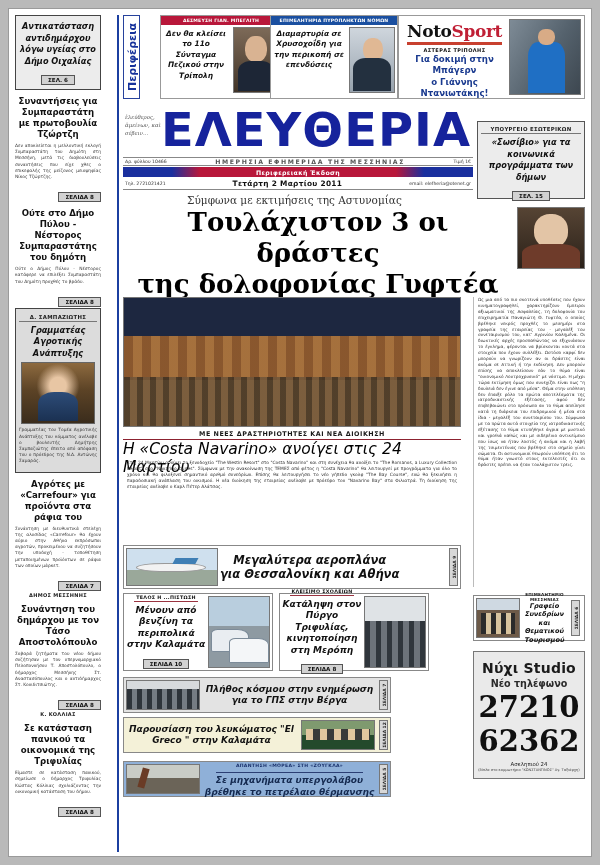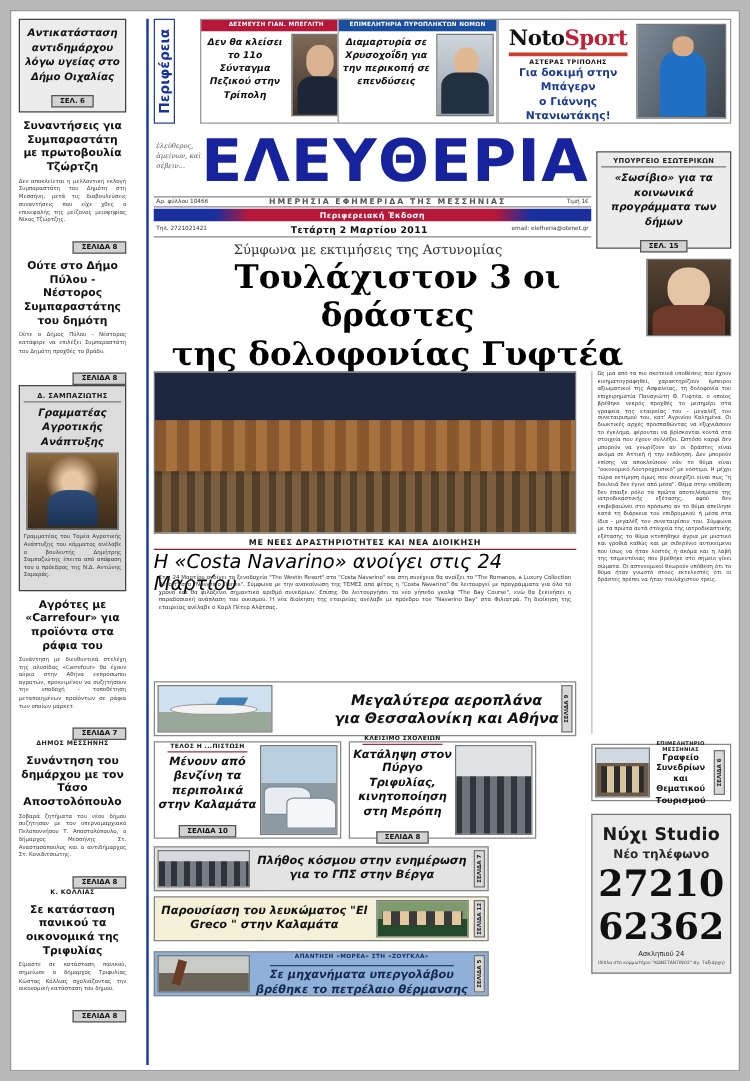--- a/index.html
+++ b/index.html
@@ -249,21 +249,21 @@
   }
   .air-img::before {
     content:""; position:absolute; left:10%; top:38%; width:76%; height:20%;
     background:#f2f2f2; border-radius:50%/60%; border:1px solid #999;
   }
   .air-img::after {
     content:""; position:absolute; left:52%; top:24%; width:26%; height:16%;
     background:#3f7fb5; transform: skewX(-28deg);
   }
   .air-txt {
-    flex: 1; display:flex; align-items:center; justify-content:flex-end; text-align:center;
+    flex: 1; display:flex; align-items:center; justify-content:flex-start; text-align:center;
     font-weight: bold; font-style: italic; font-size: 11.5px; line-height: 14px; color: #111;
   }
   .vpage {
     width: 9px; margin: 2px; background: #d8d8d8; border: 1px solid #777;
     position: relative;
   }
   .vpage span {
     position:absolute; left:50%; top:50%; transform: translate(-50%,-50%) rotate(-90deg);
     white-space: nowrap; font-size: 4.4px; font-weight: bold; color: #222;
   }
@@ -322,21 +322,21 @@
   .r-low { position: absolute; right: 0; top: 298px; width: 112px; }
   .r-low-ban { height: 46px; border: 1px solid #888; display:flex; padding:2px; background:#fff; }
   .r-low-img { width: 44px; border:1px solid #777; position:relative; overflow:hidden;
                background: linear-gradient(#cfd9e2 0 30%, #6d5a48 30% 100%); }
   .r-low-img::after {
     content:""; position:absolute; left:10%; top:36%; width:80%; height:56%;
     background: repeating-linear-gradient(90deg,#2b2b2b 0 5px,#d8c49f 5px 10px);
   }
   .r-low-txtwrap { flex:1; text-align:center; display:flex; flex-direction:column; justify-content:center; }
   .r-low-k { font-size:4.2px; font-weight:bold; color:#222; letter-spacing:.2px; }
-  .r-low-t { font-size:6.6px; line-height:8.4px; font-weight:bold; color:#111; }
+  .r-low-t { font-size:6.6px; line-height:8.4px; font-weight:bold; font-style:italic; color:#111; }
   .ad-box {
     margin-top: 10px; border: 1px solid #777; background:#eaeaea;
     text-align:center; padding: 8px 4px 6px;
   }
   .ad-name { font-size: 14px; font-weight: bold; color:#1b1b1b; letter-spacing:.2px; }
   .ad-sub { font-size: 9.6px; font-weight: bold; color:#2a2a2a; margin-top:2px; }
   .ad-phone { font-family:"DejaVu Serif", serif; font-size: 29px; font-weight:bold; color:#101010; margin-top:1px; }
   .ad-addr { font-size: 5.4px; color:#222; margin-top:3px; }
   .ad-note { font-size: 3.6px; color:#444; margin-top:1px; }
 </style>

